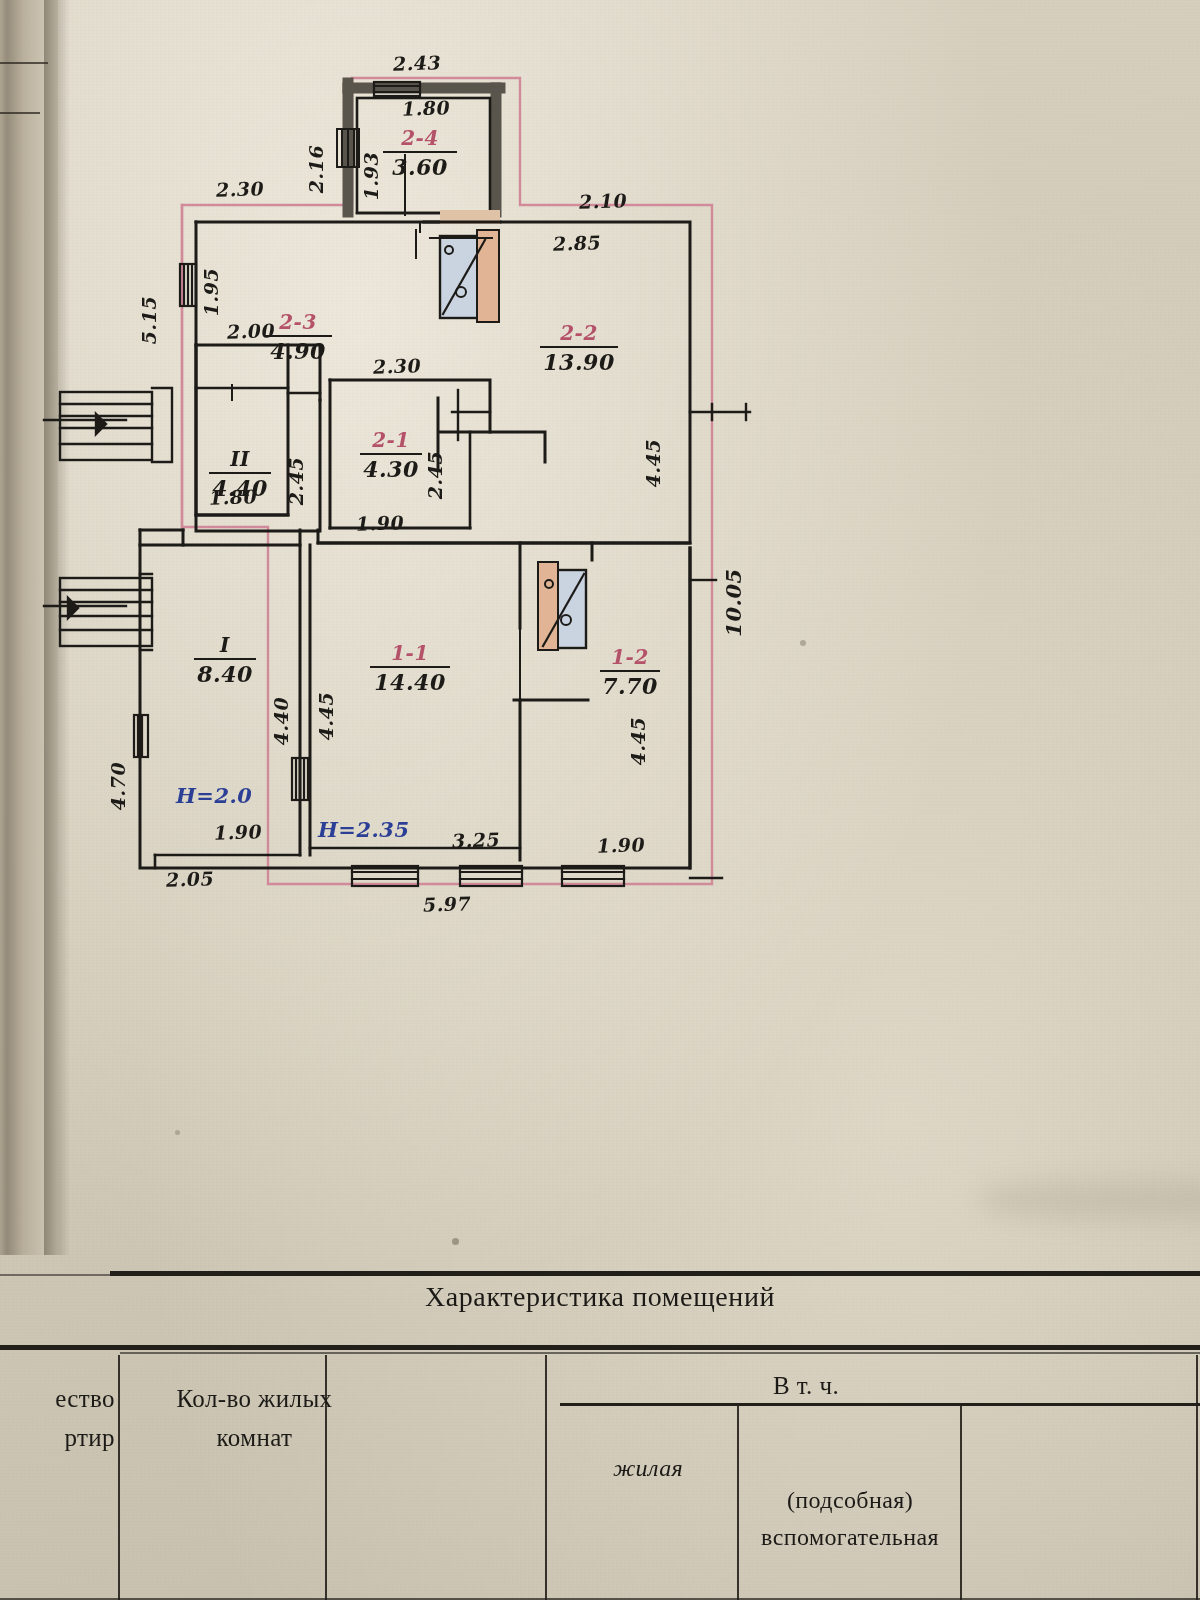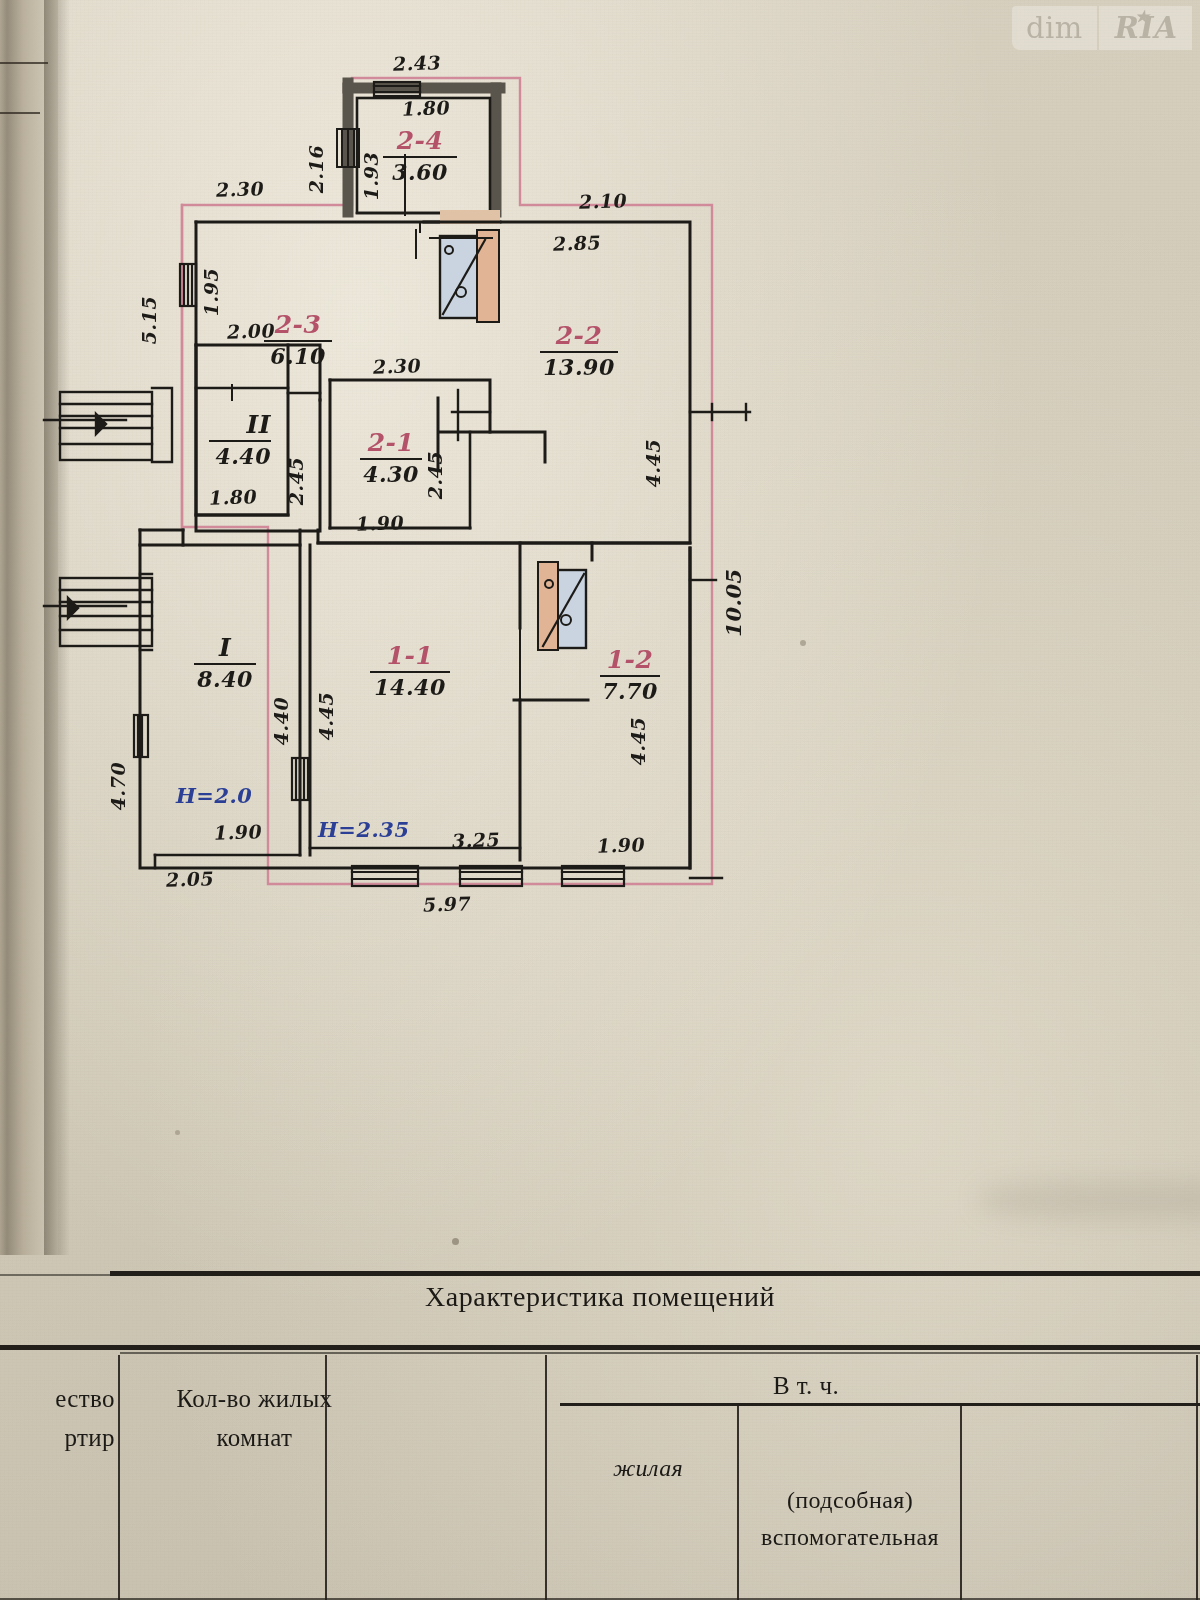--- a/index.html
+++ b/index.html
@@ -90,21 +90,21 @@
   .lbl {
     position: absolute;
     font-family: "DejaVu Serif", serif;
     color: #1d1b18;
     white-space: nowrap;
     font-weight: bold;
     letter-spacing: .5px;
   }
   .dim        { font-size: 19px; font-style: italic; transform: rotate(-2deg); }
   .dim.vert   { transform: rotate(-90deg) translateX(-50%); transform-origin: left center; }
-  .roomnum    { font-size: 25px; font-style: italic; color: #b4526a; }
+  .roomnum    { font-size: 20px; font-style: italic; color: #b4526a; }
   .roomarea   { font-size: 22px; font-style: italic; }
   .roombox    { position: absolute; text-align: center; }
   .roombox .bar {
     height: 2px; background: #1d1b18; margin: 1px auto 1px; width: 100%;
   }
   .hnote {
     font-family: "DejaVu Serif", serif;
     font-size: 21px; font-style: italic; font-weight: bold;
     color: #2b3f96; letter-spacing: .5px;
   }
@@ -153,27 +153,20 @@
   <div class="blotch" style="left:800px;top:640px;width:6px;height:6px;background:rgba(90,80,62,.35);"></div>
   <div class="blotch" style="left:452px;top:1238px;width:7px;height:7px;background:rgba(90,80,62,.45);"></div>
   <div class="blotch" style="left:175px;top:1130px;width:5px;height:5px;background:rgba(90,80,62,.3);"></div>
   <div class="blotch" style="left:980px;top:1180px;width:300px;height:40px;background:rgba(150,142,122,.22);filter:blur(12px);border-radius:40%;"></div>
 
   <div id="gutter"></div>
   <div id="gutter-shadow"></div>
   <div class="gutter-line" style="top:62px;width:48px;"></div>
   <div class="gutter-line" style="top:112px;width:40px;"></div>
 
-  <div id="watermark">
-    <div class="wm-box left">dim</div>
-    <div class="wm-box right">
-      <span class="wm-star">★</span>
-      <span>RIA</span>
-    </div>
-  </div>
 
   <div id="plan">
     <svg width="1200" height="1250" viewBox="0 0 1200 1250">
       <g stroke="#1d1b18" fill="none" stroke-linecap="square">
 
         <g stroke="#d08a9a" stroke-width="2.4">
           <path d="M352,78 L520,78 L520,205 L712,205 L712,884 L268,884 L268,527 L182,527 L182,205 L352,205 Z"></path>
           <path d="M182,205 L182,527"></path>
         </g>
 
@@ -353,30 +346,30 @@
 
     <div class="roombox" style="left:383px;top:126px;width:74px;">
       <div class="lbl roomnum" style="position:static;">2-4</div>
       <div class="bar"></div>
       <div class="lbl roomarea" style="position:static;">3.60</div>
     </div>
 
     <div class="roombox" style="left:264px;top:262px;width:68px;margin-top:48px;">
       <div class="lbl roomnum" style="position:static;">2-3</div>
       <div class="bar"></div>
-      <div class="lbl roomarea" style="position:static;">6.10</div>
+      <div class="lbl roomarea" style="position:static;">4.90</div>
     </div>
 
     <div class="roombox" style="left:540px;top:321px;width:78px;">
       <div class="lbl roomnum" style="position:static;">2-2</div>
       <div class="bar"></div>
       <div class="lbl roomarea" style="position:static;">13.90</div>
     </div>
 
-    <div class="roombox" style="left:209px;top:410px;width:62px;text-align:right;">
+    <div class="roombox" style="left:209px;top:447px;width:62px;">
       <div class="lbl roomnum" style="position:static;color:#1d1b18;">II</div>
       <div class="bar"></div>
       <div class="lbl roomarea" style="position:static;">4.40</div>
     </div>
 
     <div class="roombox" style="left:360px;top:428px;width:62px;">
       <div class="lbl roomnum" style="position:static;">2-1</div>
       <div class="bar"></div>
       <div class="lbl roomarea" style="position:static;">4.30</div>
     </div>

